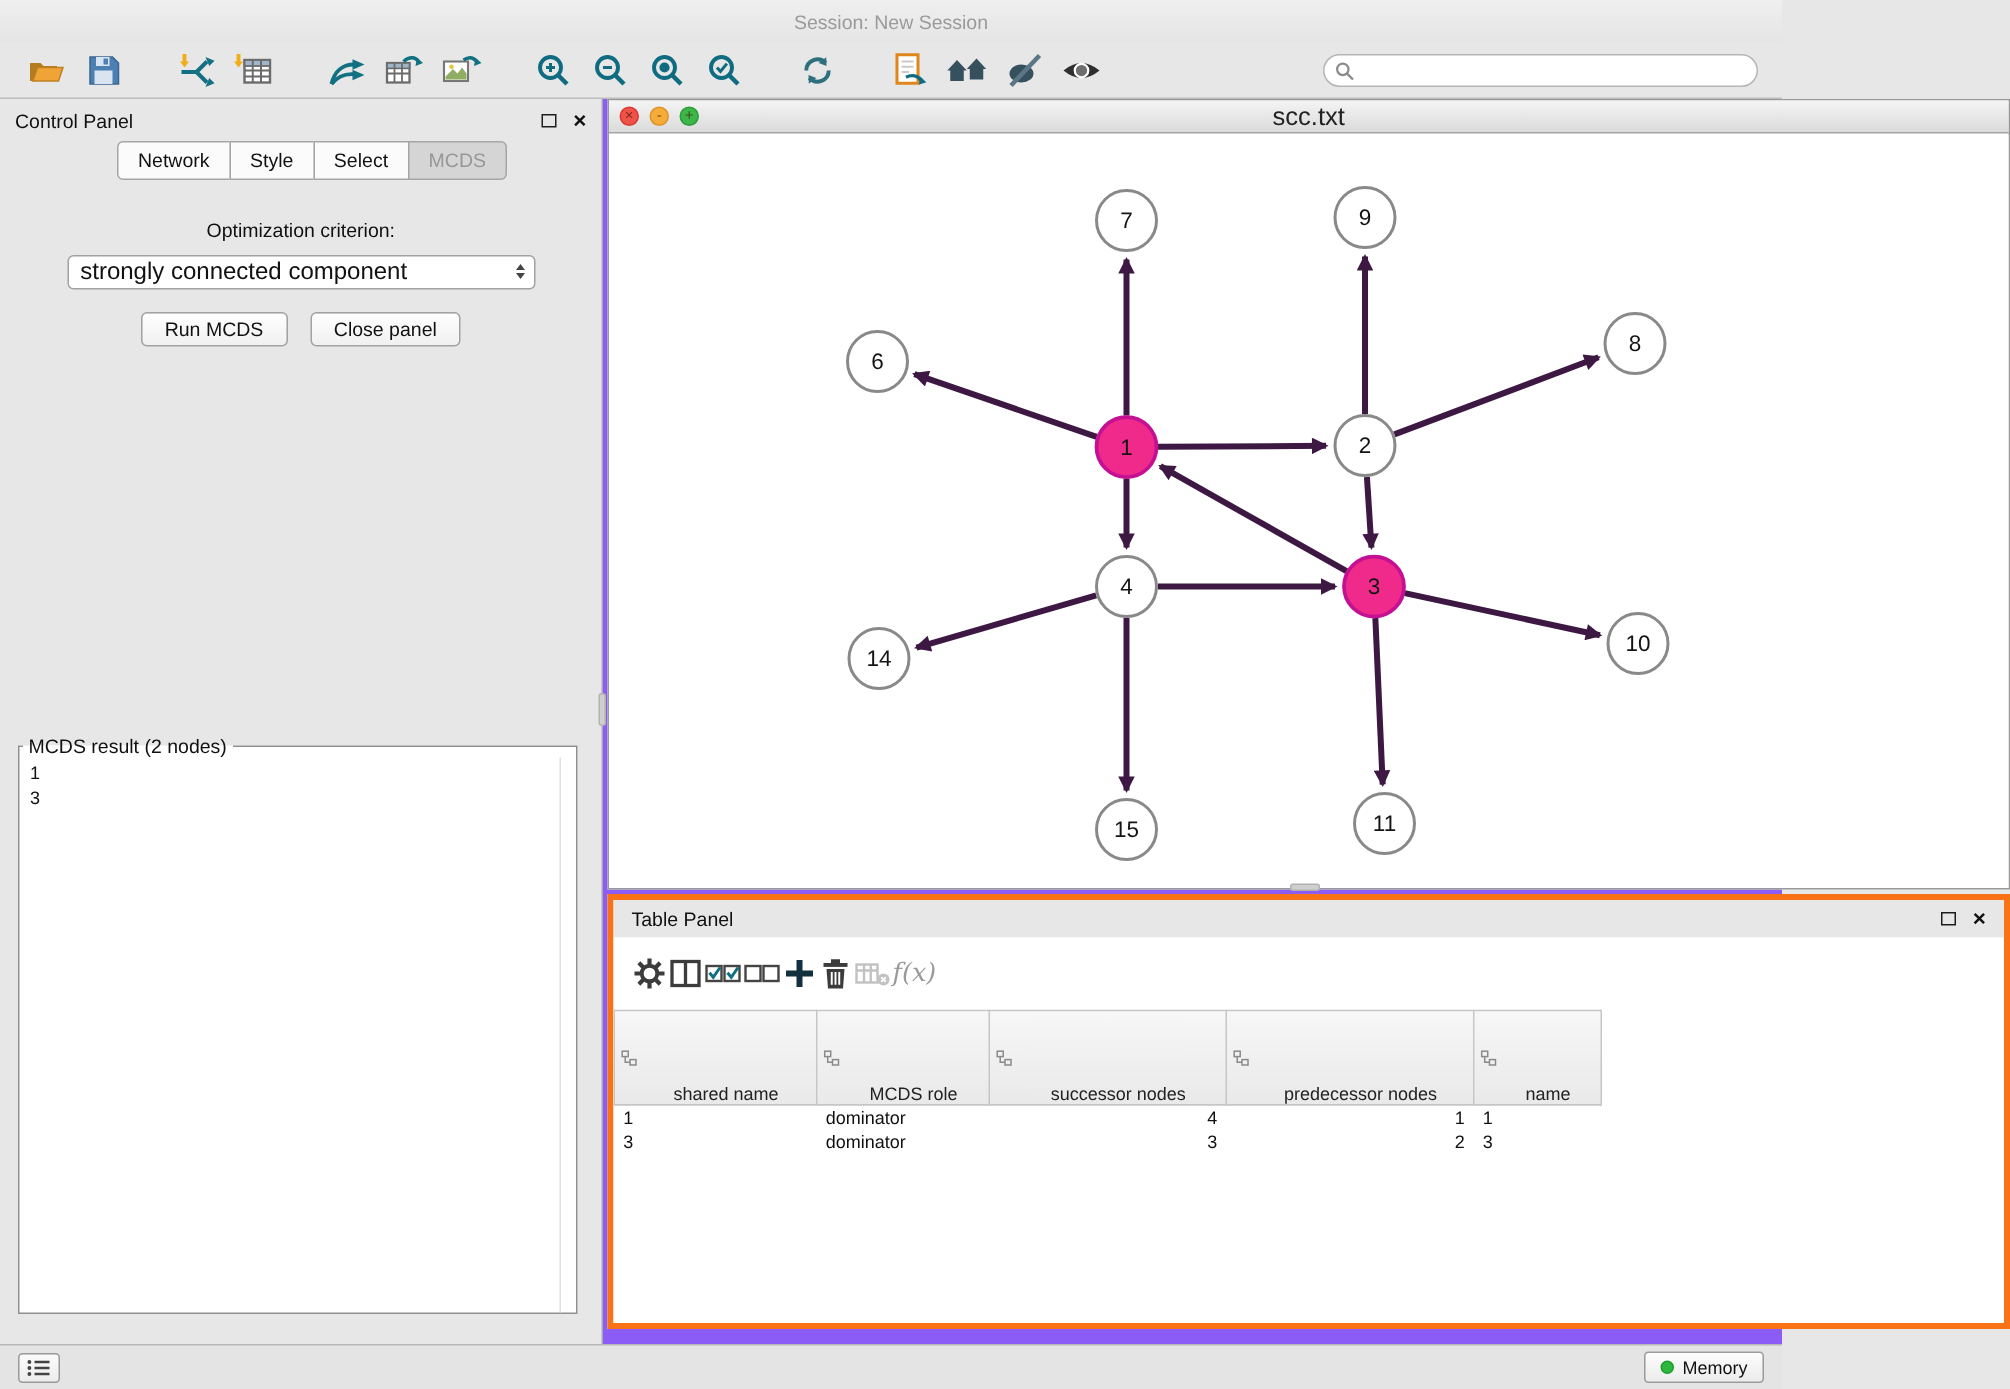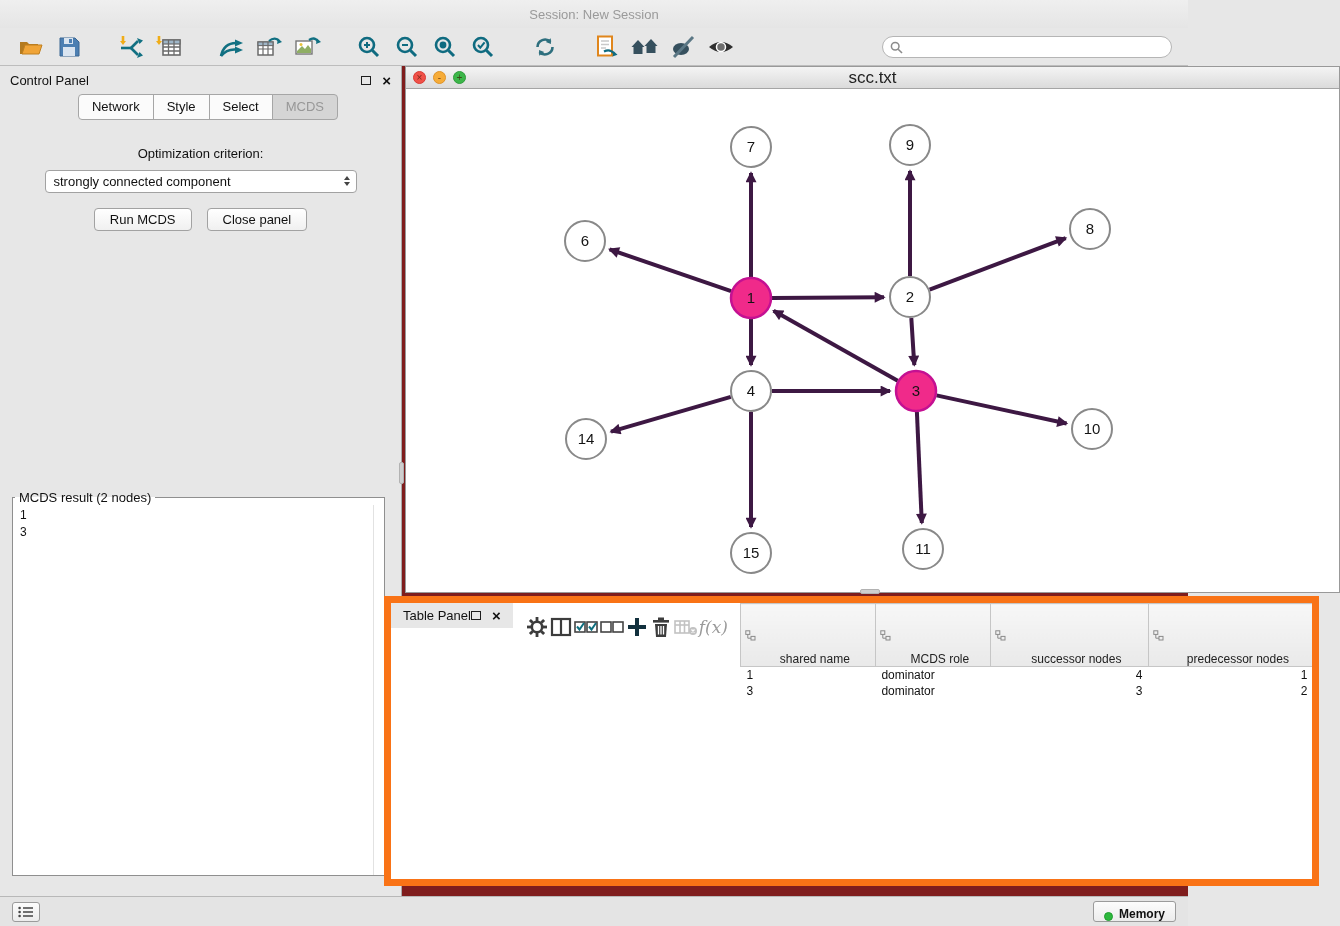--- a/index.html
+++ b/index.html
@@ -1,18 +1,18 @@
 <!DOCTYPE html>
 <html><head>
 <meta charset="utf-8">
 <style>
   * { margin:0; padding:0; box-sizing:border-box; }
   html,body { width:1340px; height:926px; }
   body { font-family:"Liberation Sans",sans-serif; background:#e7e7e7; overflow:hidden; }
-  .app { position:relative; width:1188px; height:926px; background:#7f1d1d; }
+  .app { position:relative; width:1188px; height:926px; background:#8b5cf6; }
 
   
   .titlebar { position:absolute; top:0; left:0; width:100%; height:28px; text-align:center;
               font-size:13px; line-height:30px; color:#9a9a9a; background:linear-gradient(#efefef,#e5e5e5); }
 
   
   .toolbar { position:absolute; top:28px; left:0; width:100%; height:38px; display:flex; align-items:center;
              padding:0 12px; border-bottom:1px solid #bdbdbd; background:#e7e7e7; }
   .tb-group { display:flex; margin-right:24px; }
   .tb-btn { width:38px; height:32px; display:flex; align-items:center; justify-content:center;
@@ -31,21 +31,21 @@
   .close-x { font-size:15px; font-weight:bold; color:#111; line-height:1; }
   .close-x::after { content:"×"; }
   .cp-tabs { display:flex; justify-content:center;padding-left:16px; }
   .tab { font-size:13px; padding:4px 13px 5px; background:#fbfbfb; border:1px solid #a6a6a6;
          margin-left:-1px; color:#111; white-space:nowrap; }
   .tab.first { border-radius:4px 0 0 4px; }
   .tab.last  { border-radius:0 4px 4px 0; }
   .tab.active { background:#d5d5d5; color:#979797; }
   .opt-label { text-align:center; font-size:13px; margin-top:26px; color:#111; }
   .dropdown { width:312px; height:23px; margin:9px auto 0; background:#fff; border:1px solid #a2a2a2;
-              border-radius:4px; display:flex; align-items:center; font-size:13px; padding:0 22px 0 8px;
+              border-radius:4px; display:flex; align-items:center; font-size:16px; padding:0 22px 0 8px;
               position:relative; color:#111; }
   .stepper { position:absolute; right:6px; top:5px; display:flex; flex-direction:column; gap:2px; }
   .stepper i { display:block; width:0; height:0; border-left:3.5px solid transparent; border-right:3.5px solid transparent; }
   .stepper .up { border-bottom:4.5px solid #444; }
   .stepper .down { border-top:4.5px solid #444; }
   .btn-row { display:flex; justify-content:center; gap:15px; margin-top:15px; }
   .push-btn { height:23px; padding:0 15px; font-size:13px; background:linear-gradient(#ffffff,#f0f0f0);
               border:1px solid #a2a2a2; border-radius:4px; color:#111; font-family:inherit; }
   .result-box { position:absolute; left:12px; right:16px; top:424px; bottom:20px; background:#fff;
                 border:1px solid #8f8f8f; }
@@ -64,22 +64,22 @@
   .mac.red    { background:#f05148; border:1px solid #d83b34; }
   .mac.yellow { background:#f6ac38; border:1px solid #df9328; }
   .mac.green  { background:#3cb649; border:1px solid #2f9c3c; }
   .mac.red::after    { content:"×"; }
   .mac.yellow::after { content:"-"; }
   .mac.green::after  { content:"+"; }
   .net-canvas { position:absolute; left:0; top:23px; right:0; bottom:0; background:#fff; }
   .graph-svg text { font-family:"Liberation Sans",sans-serif; }
 
   
-  .table-panel { position:absolute; left:384px; top:596px; width:935px; height:290px; background:#fff;
-                 border:7px solid #f97316; display:flex; }
+  .table-panel { position:absolute; left:405px; top:596px; width:935px; height:290px; background:#fff;
+                 border:4px solid #f97316; display:flex; flex-direction:column; }
   .tp-header { height:25px; background:#e7e7e7; display:flex; align-items:center; padding:0 12px;
                font-size:13px; color:#111; }
   .tp-toolbar { height:48px; display:flex; align-items:center; padding:0 12px; background:#fff; }
   .tp-btn { background:none; border:none; display:flex; align-items:center; justify-content:center; cursor:default; }
   .fx-label { font-size:17px; font-style:italic; font-family:"DejaVu Serif",serif; color:#9a9a9a; }
   .table-area { flex:1; overflow:hidden; background:#fff; }
   table.node-table { border-collapse:collapse; table-layout:fixed; width:100%; font-size:12px; }
   .node-table th { height:19px; background:linear-gradient(#f7f7f7,#e9e9e9); border:1px solid #c6c6c6;
                    font-weight:normal; color:#222; padding:0; }
   .th-inner { display:flex; align-items:center; padding:0 4px; gap:3px; }
@@ -87,22 +87,22 @@
   .node-table td { height:16px; padding:0 6px; color:#111; }
   .node-table .filler { background:#fff; border:none; }
   .tp-tabs { height:27px; display:flex; justify-content:center; align-items:center; background:#fbfbfb; }
 
   
   .statusbar { position:absolute; left:0; bottom:0; width:100%; height:30px; background:#e4e4e4;
                border-top:1px solid #b8b8b8; display:flex; align-items:center; padding:0 12px; }
   .menu-btn { width:28px; height:20px; border:1px solid #9b9b9b; border-radius:3px;
               background:linear-gradient(#fcfcfc,#ececec); display:flex; align-items:center; justify-content:center; }
   .memory-btn { margin-left:auto; height:21px; border:1px solid #9b9b9b; border-radius:3px;
-                background:linear-gradient(#fcfcfc,#ececec); display:flex; align-items:flex-end; gap:6px;
-                padding:0 10px; font-size:12px; color:#111; font-family:inherit;font-weight:bold; }
+                background:linear-gradient(#fcfcfc,#ececec); display:flex; align-items:center; gap:6px;
+                padding:0 10px; font-size:12px; color:#111; font-family:inherit; }
   .memory-dot { width:9px; height:9px; border-radius:50%; background:#2db83d; border:1px solid #1f9e2e; }
 
   
   .grip-v { position:absolute; left:399px; top:462px; width:5px; height:22px; background:#cfcfcf;
             border:1px solid #b2b2b2; border-radius:2px; }
   .grip-h { position:absolute; left:860px; top:589px; width:20px; height:5px; background:#cfcfcf;
             border:1px solid #b2b2b2; border-radius:2px; }
 </style>
 </head>
 <body>

